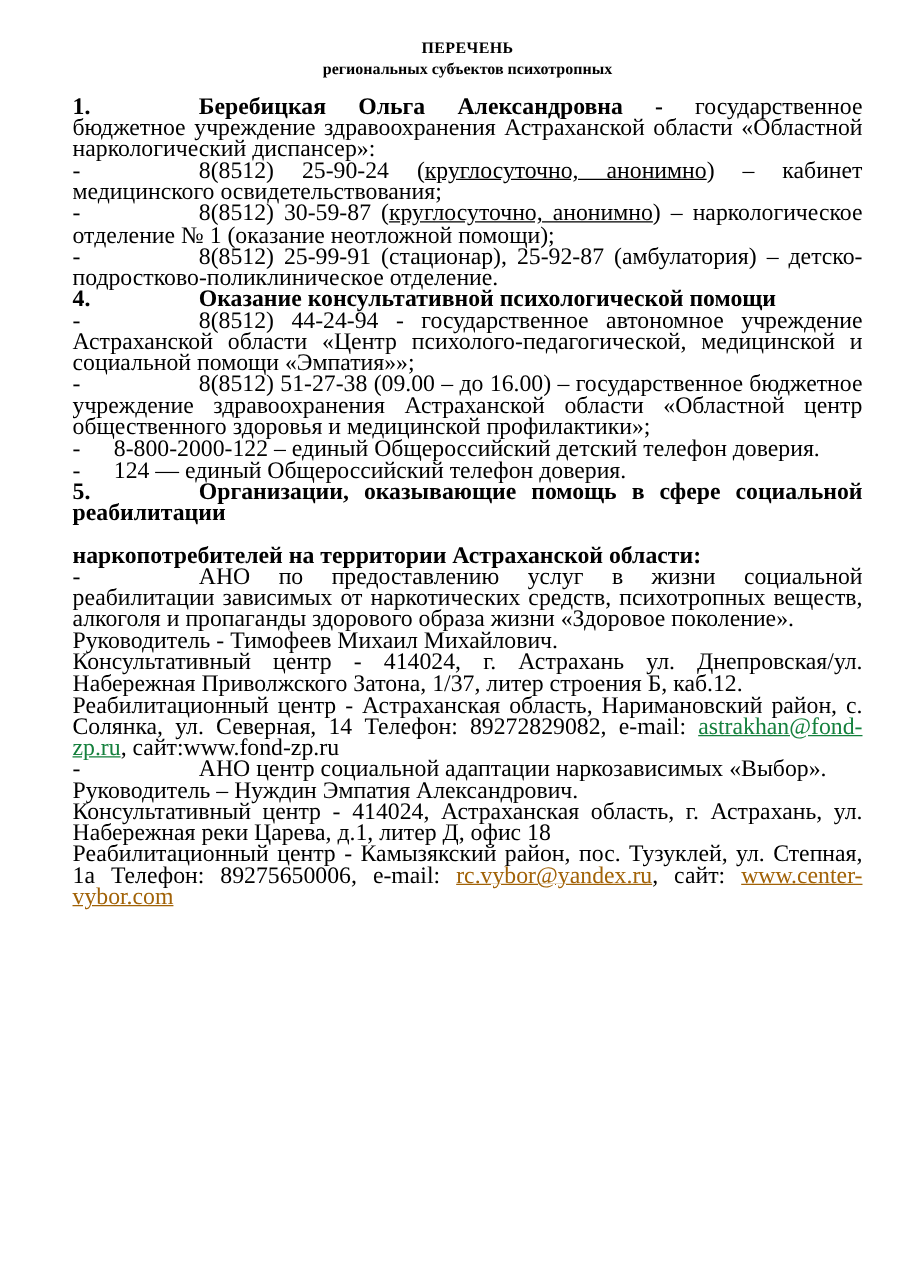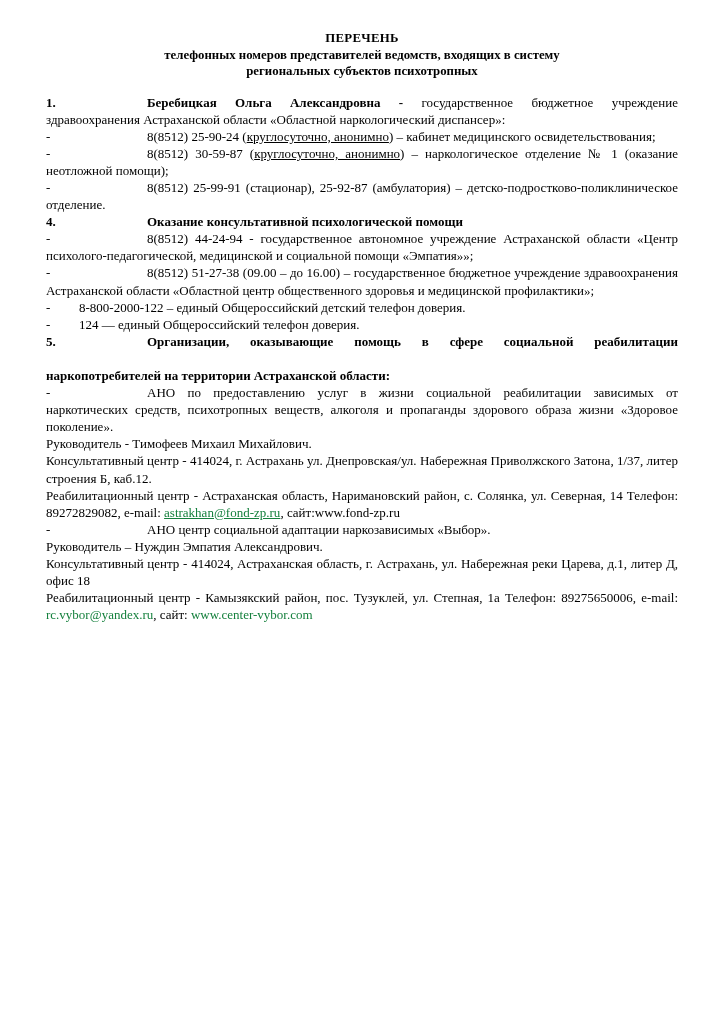--- a/index.html
+++ b/index.html
@@ -16,42 +16,42 @@
     position: relative;
     width: 724px;
     height: 1024px;
     margin: 0 auto;
     background: #ffffff;
     overflow: hidden;
     box-sizing: border-box;
   }
   .content {
     position: absolute;
-    left: 46px;
+    left: 58px;
     top: 30px;
     width: 632px;
   }
   .title-block {
     text-align: center;
     font-weight: bold;
     font-size: 12.8px;
     line-height: 16.5px;
   }
   .title-main {
     font-size: 12.8px;
     font-weight: bold;
     letter-spacing: 0.3px;
   }
   .title-sub {
     font-size: 12.8px;
     font-weight: bold;
   }
   .body-block {
     margin-top: 14px;
-    font-size: 13px;
+    font-size: 19px;
     line-height: 17.1px;
     text-align: justify;
   }
   p {
     margin: 0;
     padding: 0;
     text-align: justify;
     text-justify: inter-word;
   }
   .num-lead-b {
@@ -70,21 +70,22 @@
     width: 33px;
     text-indent: 0;
   }
   b, .bold {
     font-weight: bold;
   }
   .u {
     text-decoration: underline;
   }
   .link-blue {
-    color: #15803d;
+    color: #a16207;
+    text-decoration: underline;
   }
   .link-black {
     color: #15803d;
     text-decoration: underline;
   }
   .just-force {
     text-align: justify;
   }
   .just-force::after {
     content: "";
@@ -93,21 +94,20 @@
   }
 </style>
 </head>
 <body>
 
 <div class="page">
   <div class="content">
 
     <div class="title-block">
       <div class="title-main">ПЕРЕЧЕНЬ</div>
-      <div class="title-sub">телефонных номеров представителей ведомств, входящих в систему</div>
       <div class="title-sub">региональных субъектов психотропных</div>
     </div>
 
     <div class="body-block">
 
       <p><span class="num-lead-b">1.</span><span class="bold">Беребицкая Ольга Александровна - </span><span>государственное бюджетное учреждение здравоохранения Астраханской области «Областной наркологический диспансер»:</span></p>
 
       <p><span class="dash-lead">-</span><span>8(8512)  25-90-24  </span><span>(</span><span class="u">круглосуточно,  анонимно</span><span>)</span><span>  –  кабинет  медицинского освидетельствования;</span></p>
 
 

